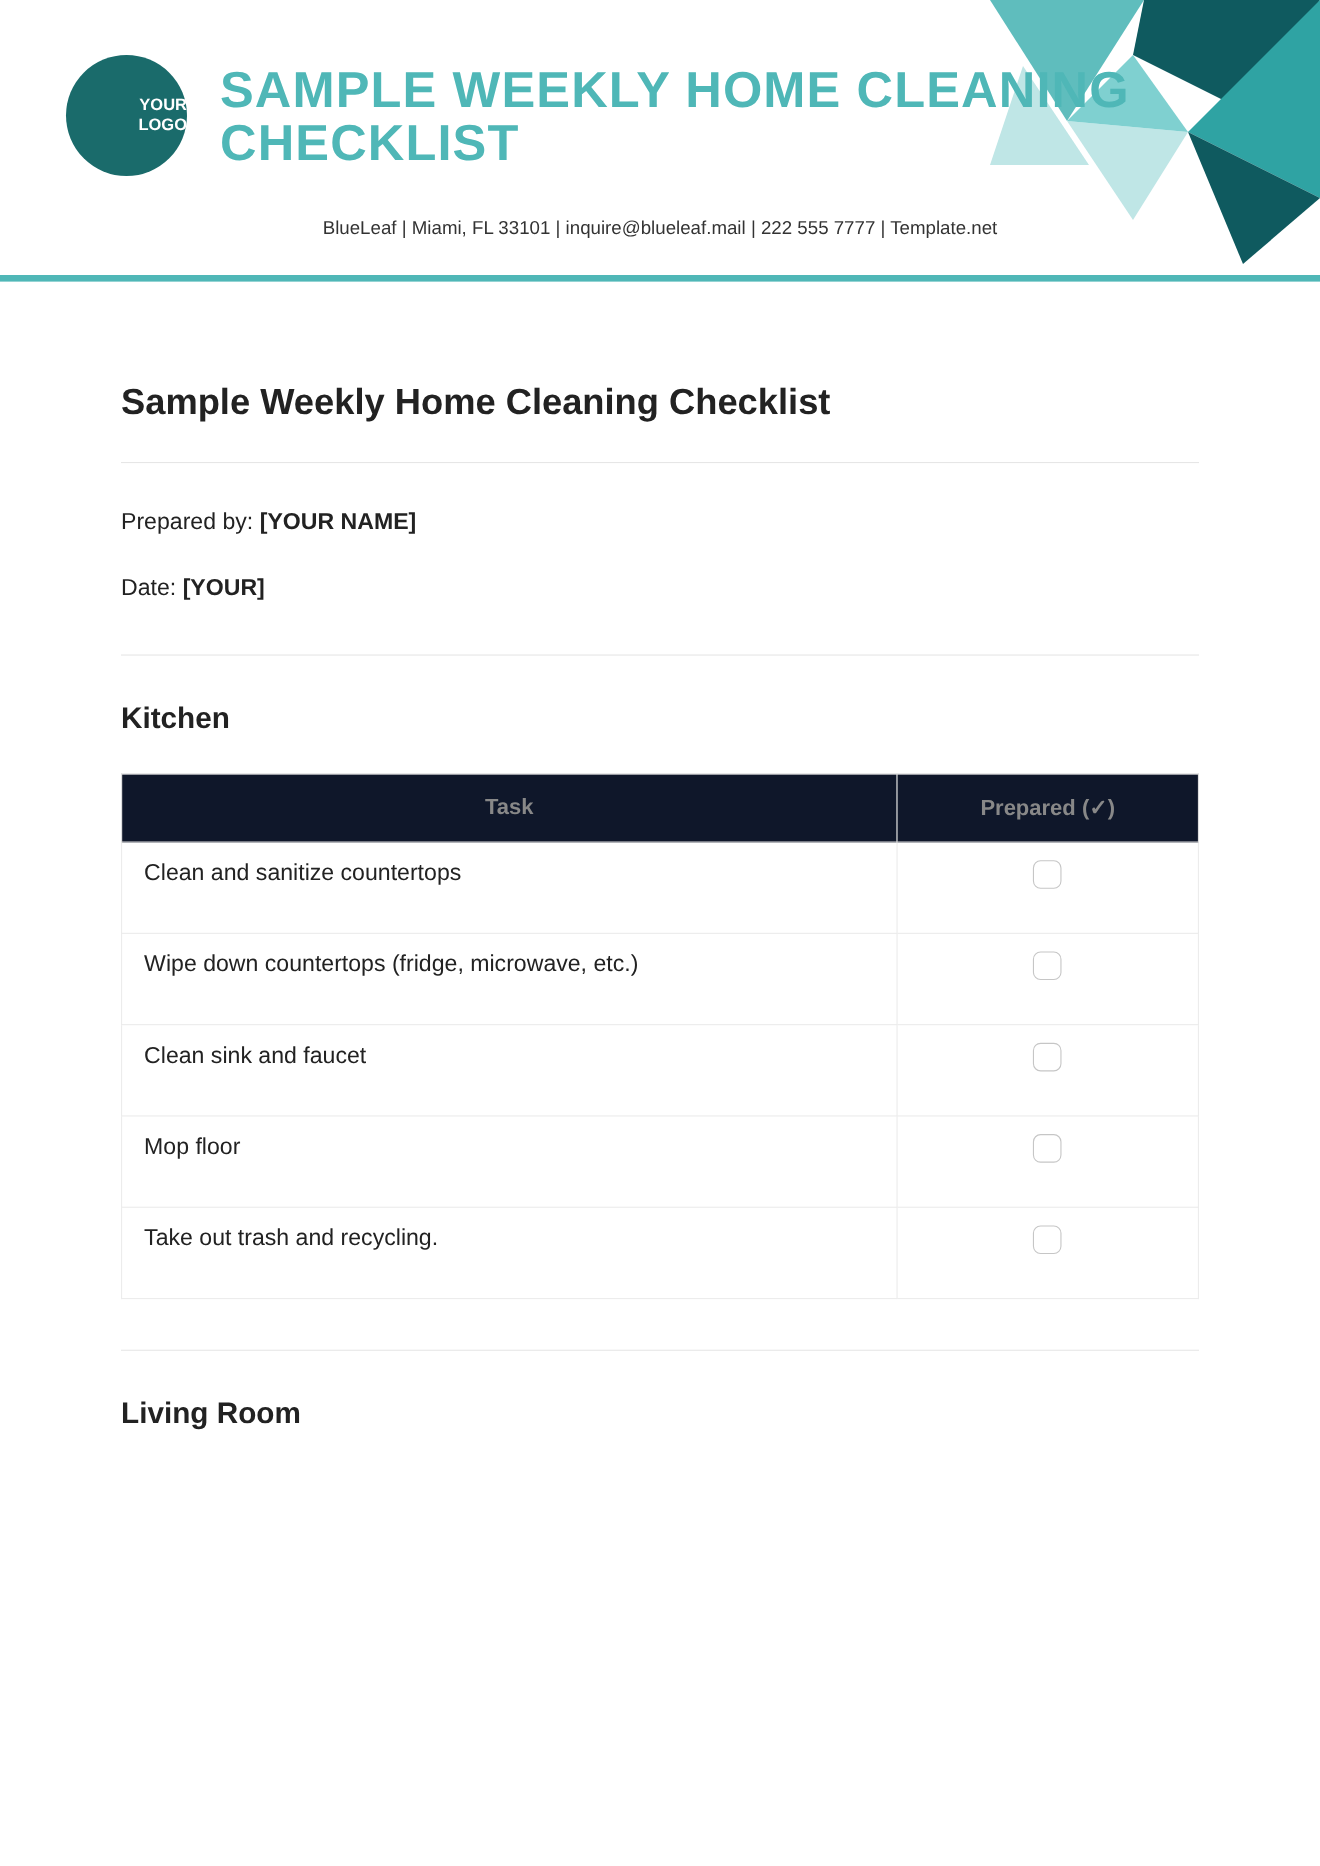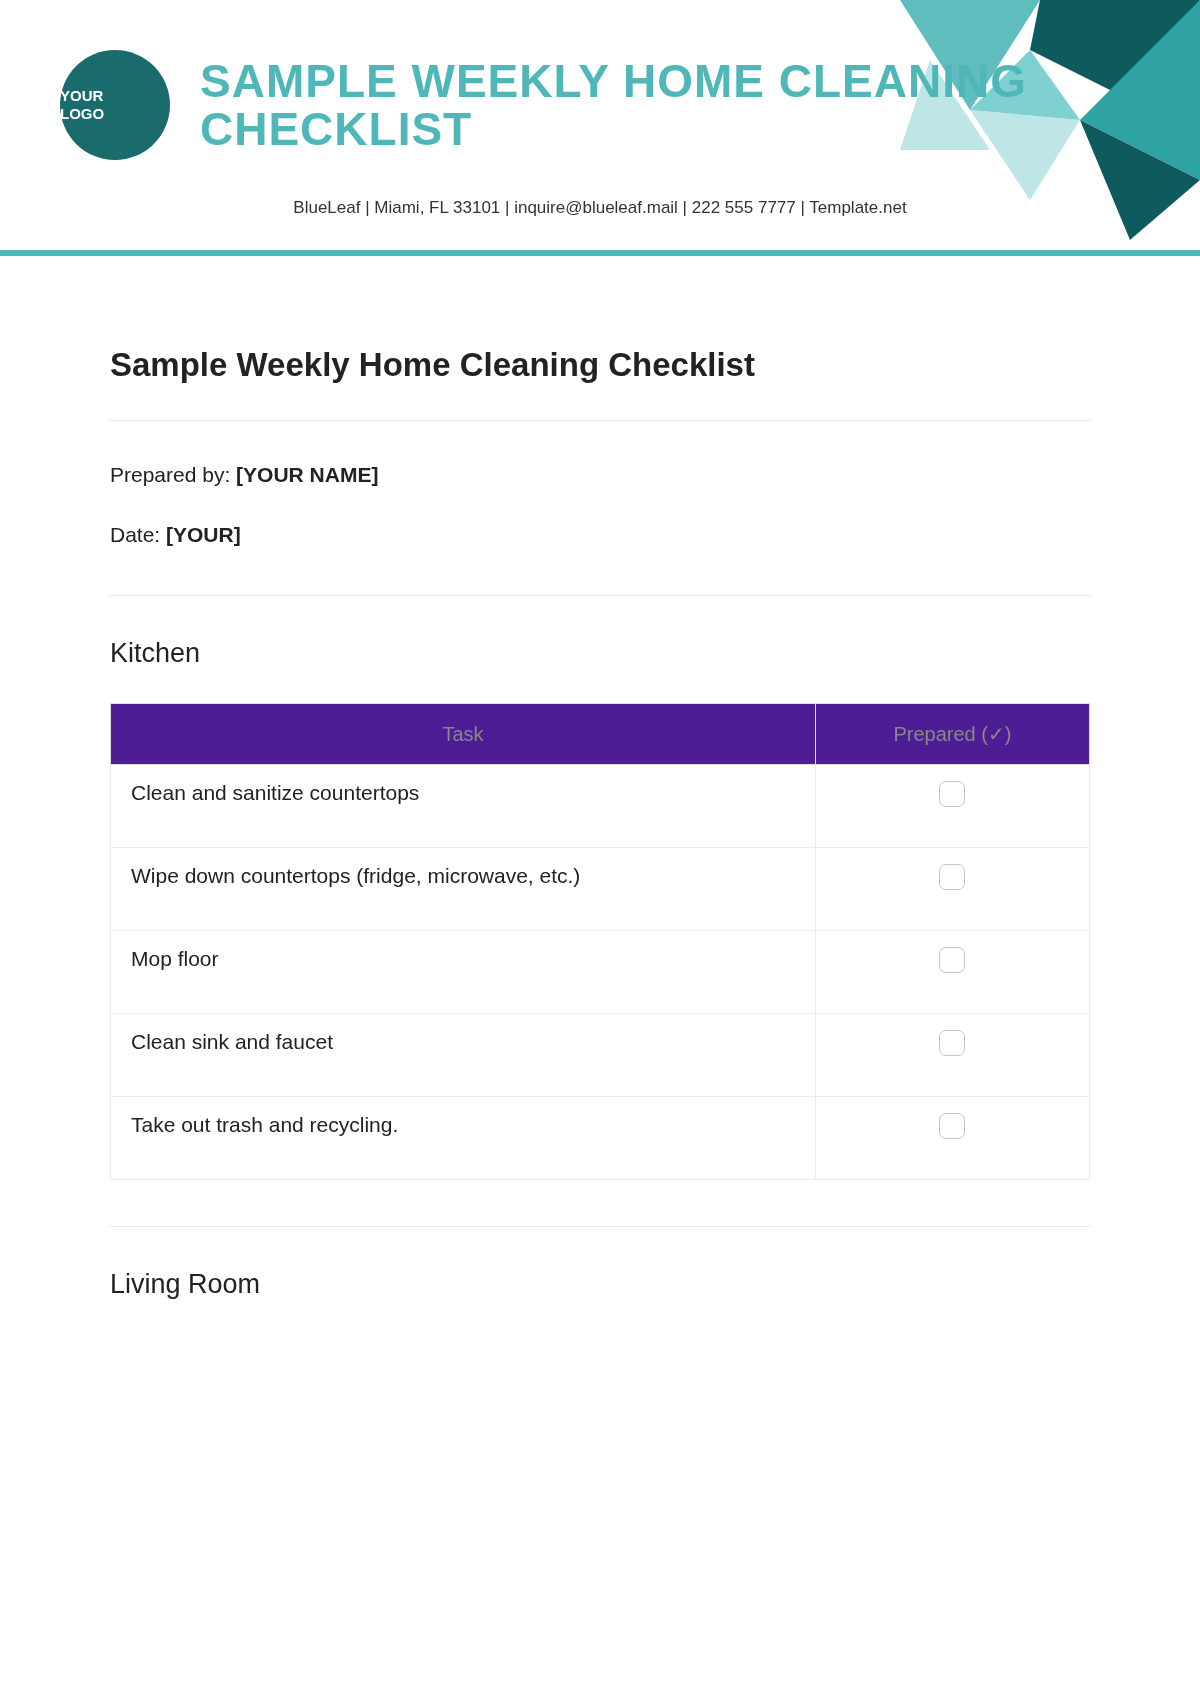--- a/index.html
+++ b/index.html
@@ -26,21 +26,21 @@
     align-items: center;
     gap: 30px;
   }
   .logo-circle {
     width: 110px;
     height: 110px;
     border-radius: 50%;
     background: #1a6b6b;
     display: flex;
     flex-direction: column;
-    align-items: flex-start;
+    align-items: flex-end;
     justify-content: center;
     color: #fff;
     font-weight: bold;
     font-size: 15px;
     line-height: 1.2;
     text-align: center;
     flex-shrink: 0;
   }
   .main-title {
     color: #4fb7b7;
@@ -77,34 +77,34 @@
     margin: 0 0 42px 0;
   }
   .meta-row {
     font-size: 21px;
     color: #222;
     margin-bottom: 36px;
   }
   .meta-row .bold { font-weight: 700; }
   .section-title {
     font-size: 27px;
-    font-weight: 400;
+    font-weight: 700;
     color: #222;
     margin: 10px 0 34px 0;
   }
   table.checklist {
     width: 100%;
     border-collapse: collapse;
     table-layout: fixed;
     border: 1px solid #d9d9d9;
   }
   table.checklist th {
-    background: #4c1d95;
+    background: #0f172a;
     color: #888;
-    font-weight: 400;
+    font-weight: 700;
     font-size: 20px;
     padding: 18px 20px;
     border: 1px solid #dedede;
     text-align: center;
   }
   table.checklist th:first-child { width: 72%; }
   table.checklist th:last-child  { width: 28%; }
   table.checklist td {
     border: 1px solid #ececec;
     padding: 16px 20px 42px 20px;
@@ -181,25 +181,25 @@
         <tbody>
           <tr>
             <td>Clean and sanitize countertops</td>
             <td class="check-cell"><span class="checkbox"></span></td>
           </tr>
           <tr>
             <td>Wipe down countertops (fridge, microwave, etc.)</td>
             <td class="check-cell"><span class="checkbox"></span></td>
           </tr>
           <tr>
+            <td>Clean sink and faucet</td>
+            <td class="check-cell"><span class="checkbox"></span></td>
+          </tr>
+          <tr>
             <td>Mop floor</td>
-            <td class="check-cell"><span class="checkbox"></span></td>
-          </tr>
-          <tr>
-            <td>Clean sink and faucet</td>
             <td class="check-cell"><span class="checkbox"></span></td>
           </tr>
           <tr>
             <td>Take out trash and recycling.</td>
             <td class="check-cell"><span class="checkbox"></span></td>
           </tr>
         </tbody>
       </table>
       <hr class="post-table-hr">
       <div class="section-title">Living Room</div>

